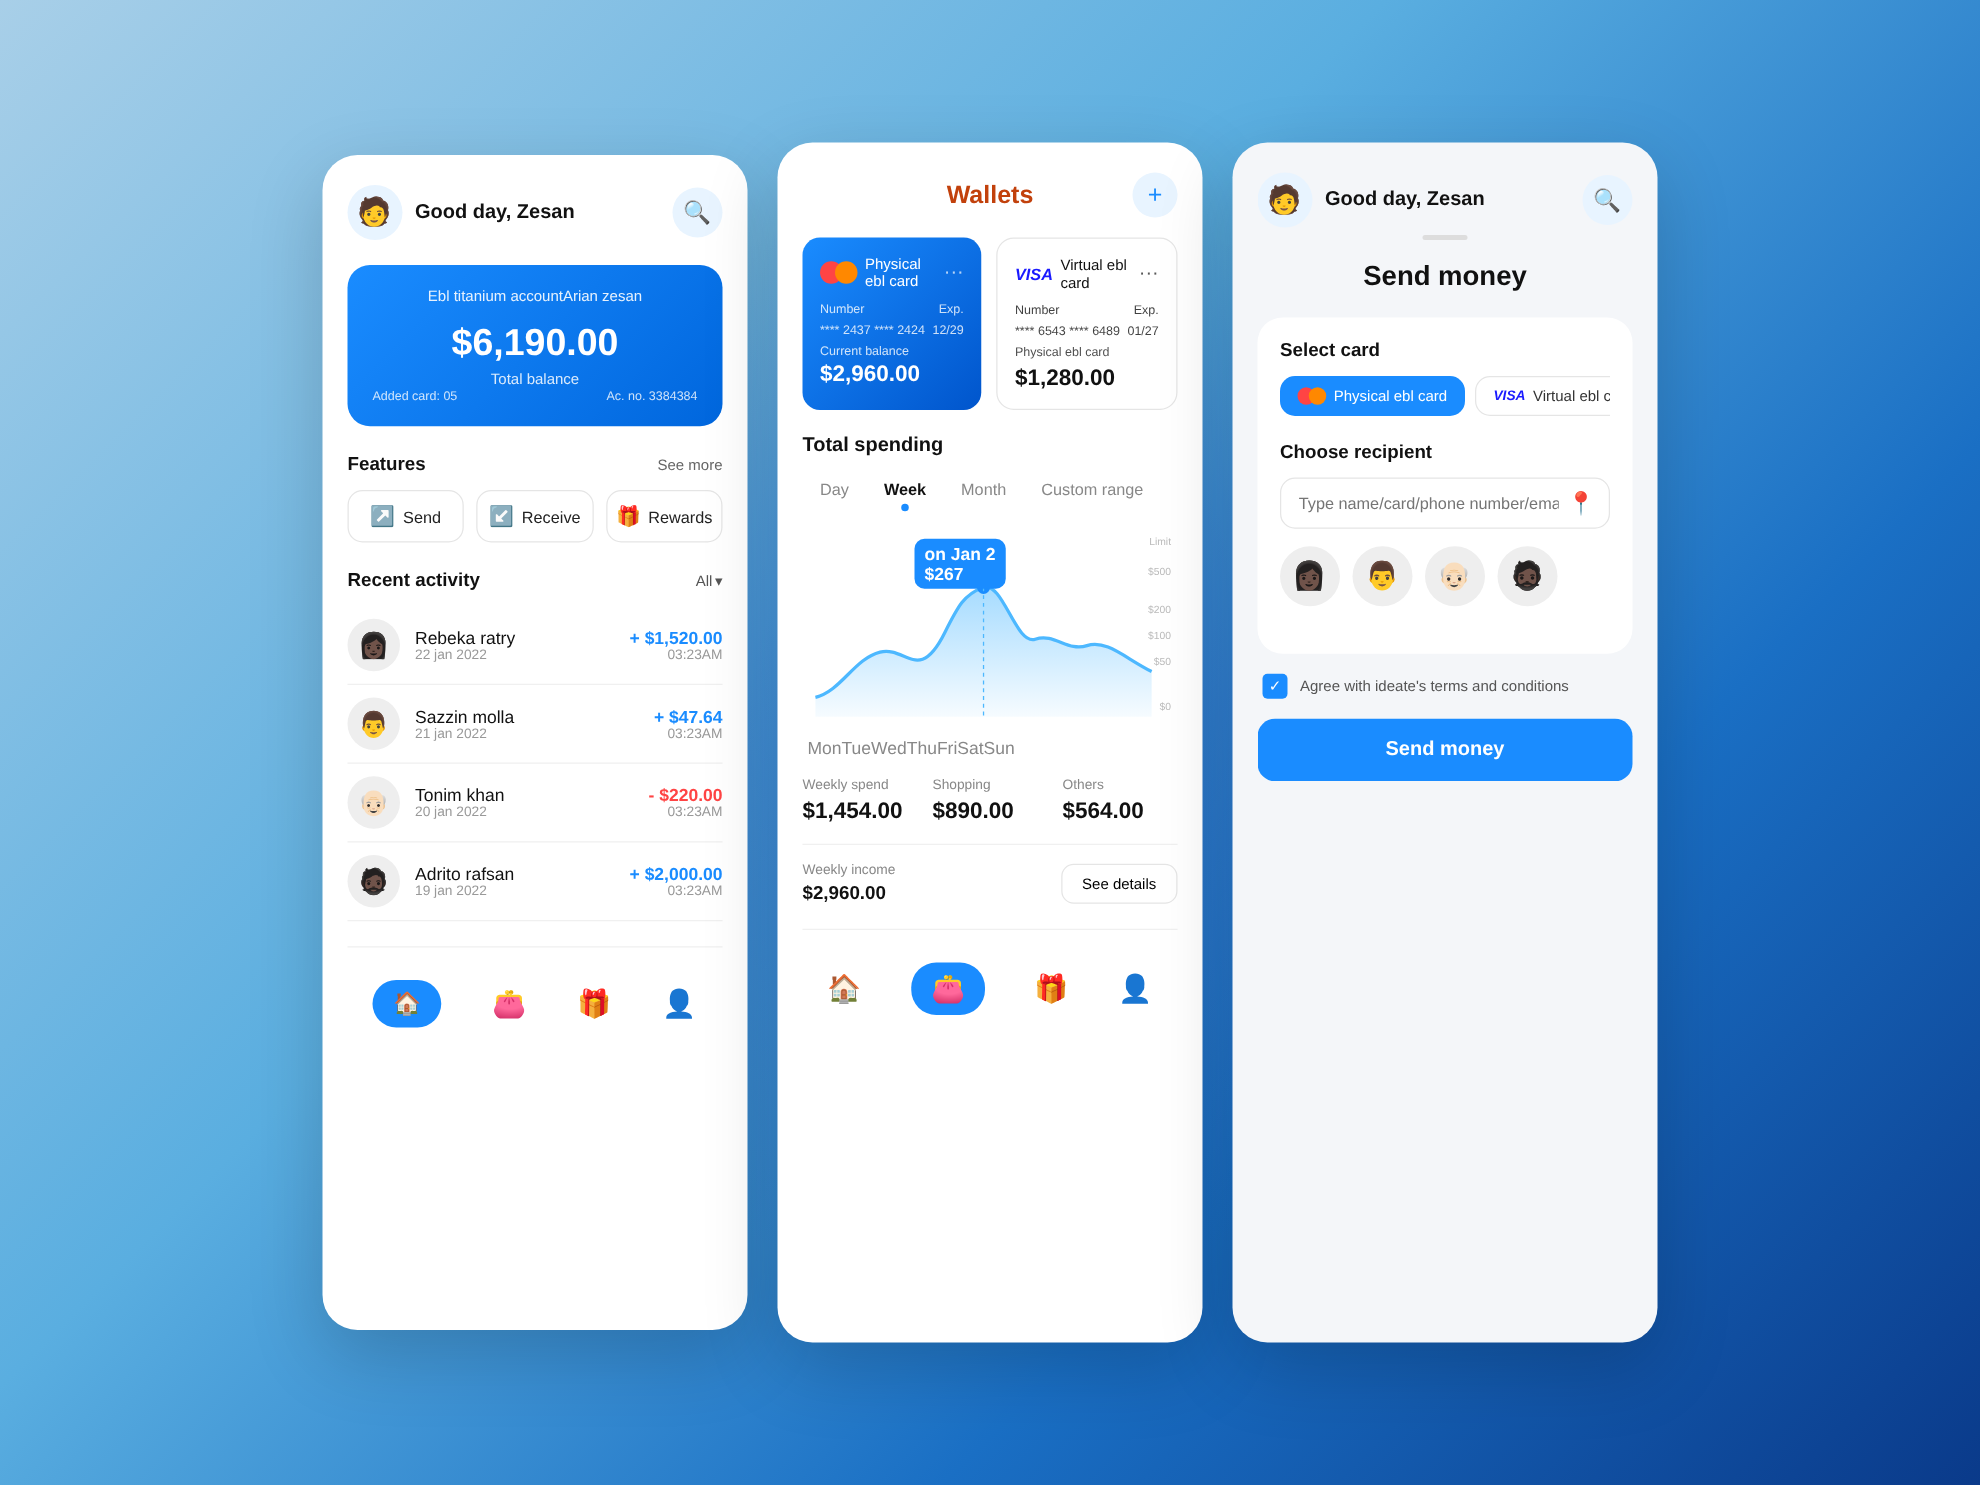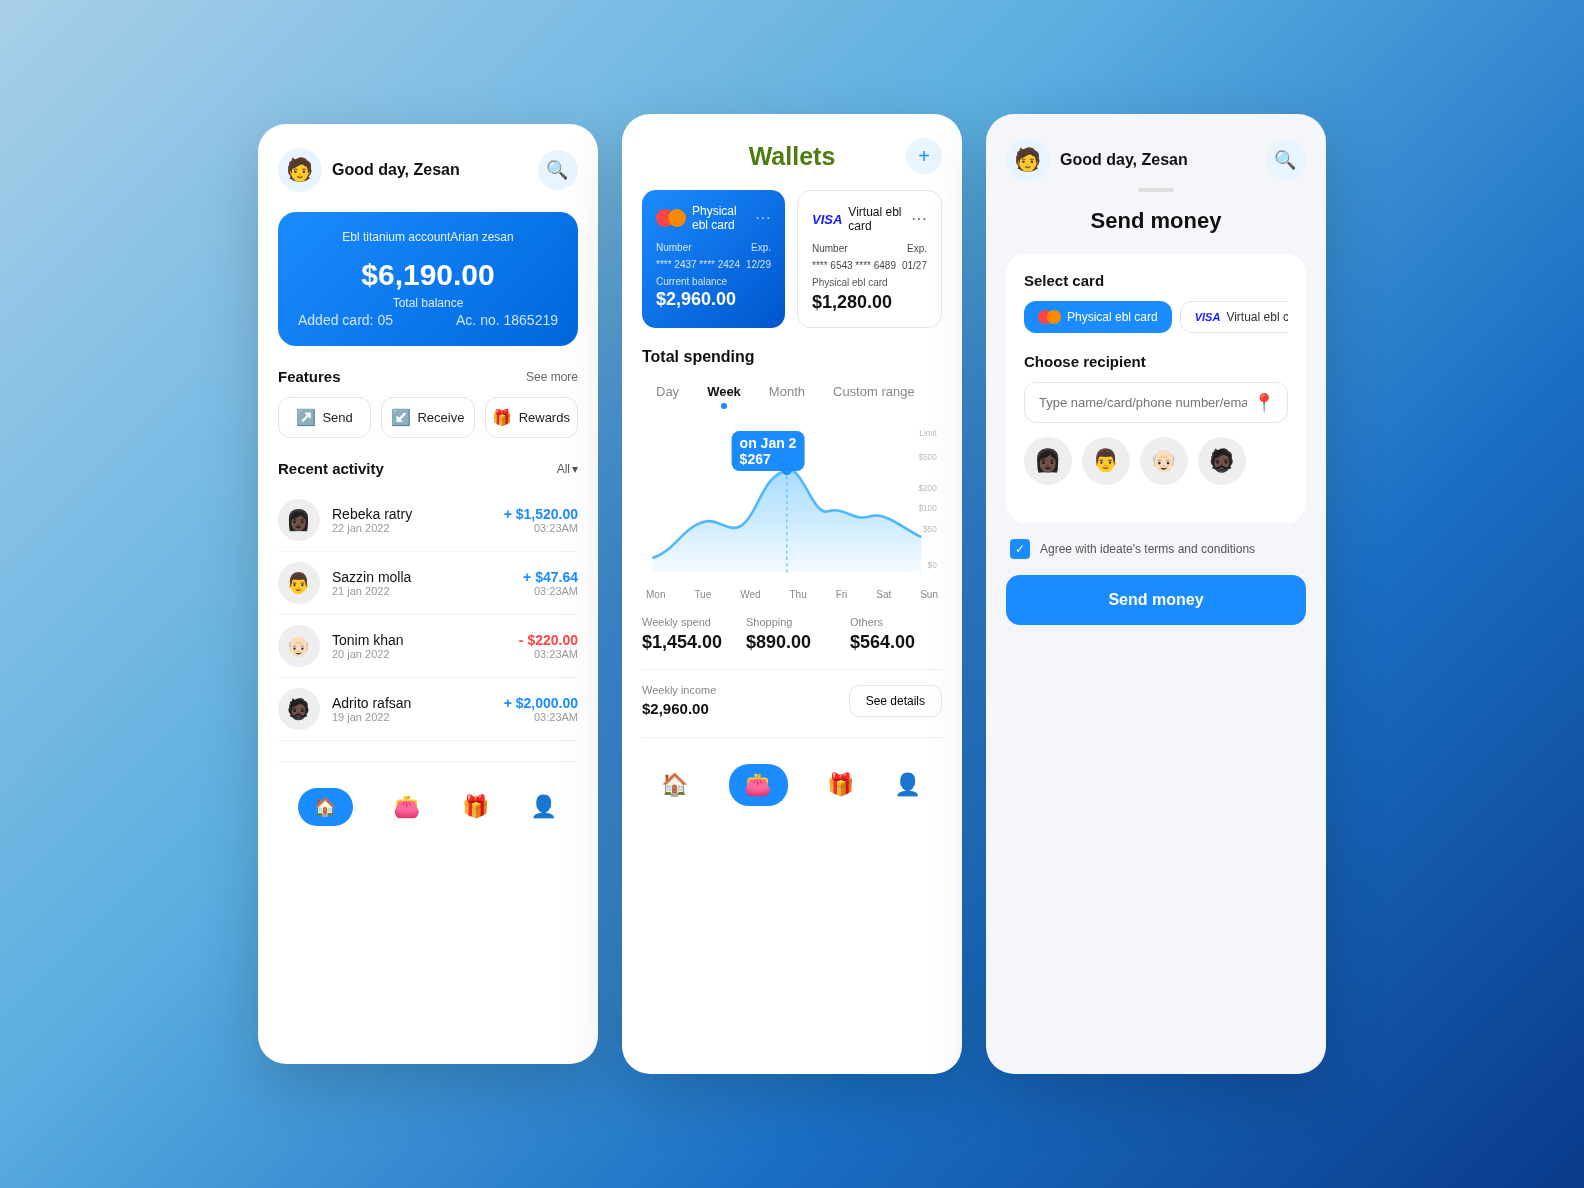--- a/index.html
+++ b/index.html
@@ -83,21 +83,21 @@
     }
     .balance-amount {
       font-size: 30px; font-weight: 700; text-align: center;
       margin-bottom: 4px;
     }
     .balance-label {
       text-align: center; font-size: 12px; opacity: 0.85; margin-bottom: 2px;
     }
     .balance-card-bottom {
       display: flex; justify-content: space-between;
-      font-size: 14px; opacity: 0.8;
+      font-size: 10px; opacity: 0.8;
     }
 
     
     .section-header {
       display: flex; justify-content: space-between; align-items: center;
       margin-bottom: 12px;
     }
     .section-title { font-size: 15px; font-weight: 600; color: #111; }
     .see-more { font-size: 12px; color: #666; cursor: pointer; }
     .feature-btns { display: flex; gap: 10px; margin-bottom: 22px; }
@@ -150,22 +150,22 @@
     .nav-item.active { color: #1a8cff; }
     .nav-item.active .nav-icon-home {
       background: #1a8cff; color: white;
       padding: 8px 16px; border-radius: 20px;
     }
     .nav-icon { font-size: 22px; color: #aaa; }
     .nav-icon-home { font-size: 18px; }
 
     
     .wallets-title {
-      text-align: center; font-size: 25px; font-weight: 700;
-      margin-bottom: 18px; color: #4d7c0f;
+      text-align: center; font-size: 20px; font-weight: 700;
+      margin-bottom: 18px; color: #c2410c;
     }
     .add-btn {
       width: 36px; height: 36px; border-radius: 50%; background: #e8f4ff;
       border: none; cursor: pointer; font-size: 20px; color: #1a8cff;
       display: flex; align-items: center; justify-content: center;
     }
 
     .wallet-cards-row { display: flex; gap: 12px; margin-bottom: 20px; }
     .wallet-mini-card {
       flex: 1; border-radius: 14px; padding: 14px;
@@ -197,21 +197,21 @@
     }
     .time-tab.active { color: #111; font-weight: 600; }
     .time-tab.active::after {
       content: ''; position: absolute; bottom: -4px; left: 50%; transform: translateX(-50%);
       width: 6px; height: 6px; border-radius: 50%; background: #1a8cff;
     }
 
     
     .chart-container { position: relative; margin-bottom: 16px; }
     .chart-svg { width: 100%; height: 160px; }
-    .chart-labels { display: flex; justify-content: space-between; font-size: 10px; color: #888; padding: 0 4px; margin-top: 4px; }
+    .chart-labels { display: flex; font-size: 14px; color: #888; padding: 0 4px; margin-top: 4px; }
     .chart-tooltip {
       position: absolute; top: 10px; left: 42%;
       background: #1a8cff; color: white; border-radius: 8px;
       padding: 4px 8px; font-size: 14px; font-weight: 600;
       transform: translateX(-50%);
     }
 
     
     .stats-row { display: flex; gap: 12px; margin-bottom: 16px; }
     .stat-item { flex: 1; }
@@ -314,21 +314,21 @@
 
     <div class="balance-card">
       <div class="balance-card-top">
         <span>Ebl titanium account</span>
         <span>Arian zesan</span>
       </div>
       <div class="balance-amount">$6,190.00</div>
       <div class="balance-label">Total balance</div>
       <div class="balance-card-bottom">
         <span>Added card: 05</span>
-        <span>Ac. no. 1865219</span>
+        <span>Ac. no. 3384384</span>
       </div>
     </div>
 
     <div class="section-header">
       <span class="section-title">Features</span>
       <span class="see-more">See more</span>
     </div>
     <div class="feature-btns">
       <button class="feature-btn">
         <span class="icon">↗️</span>

